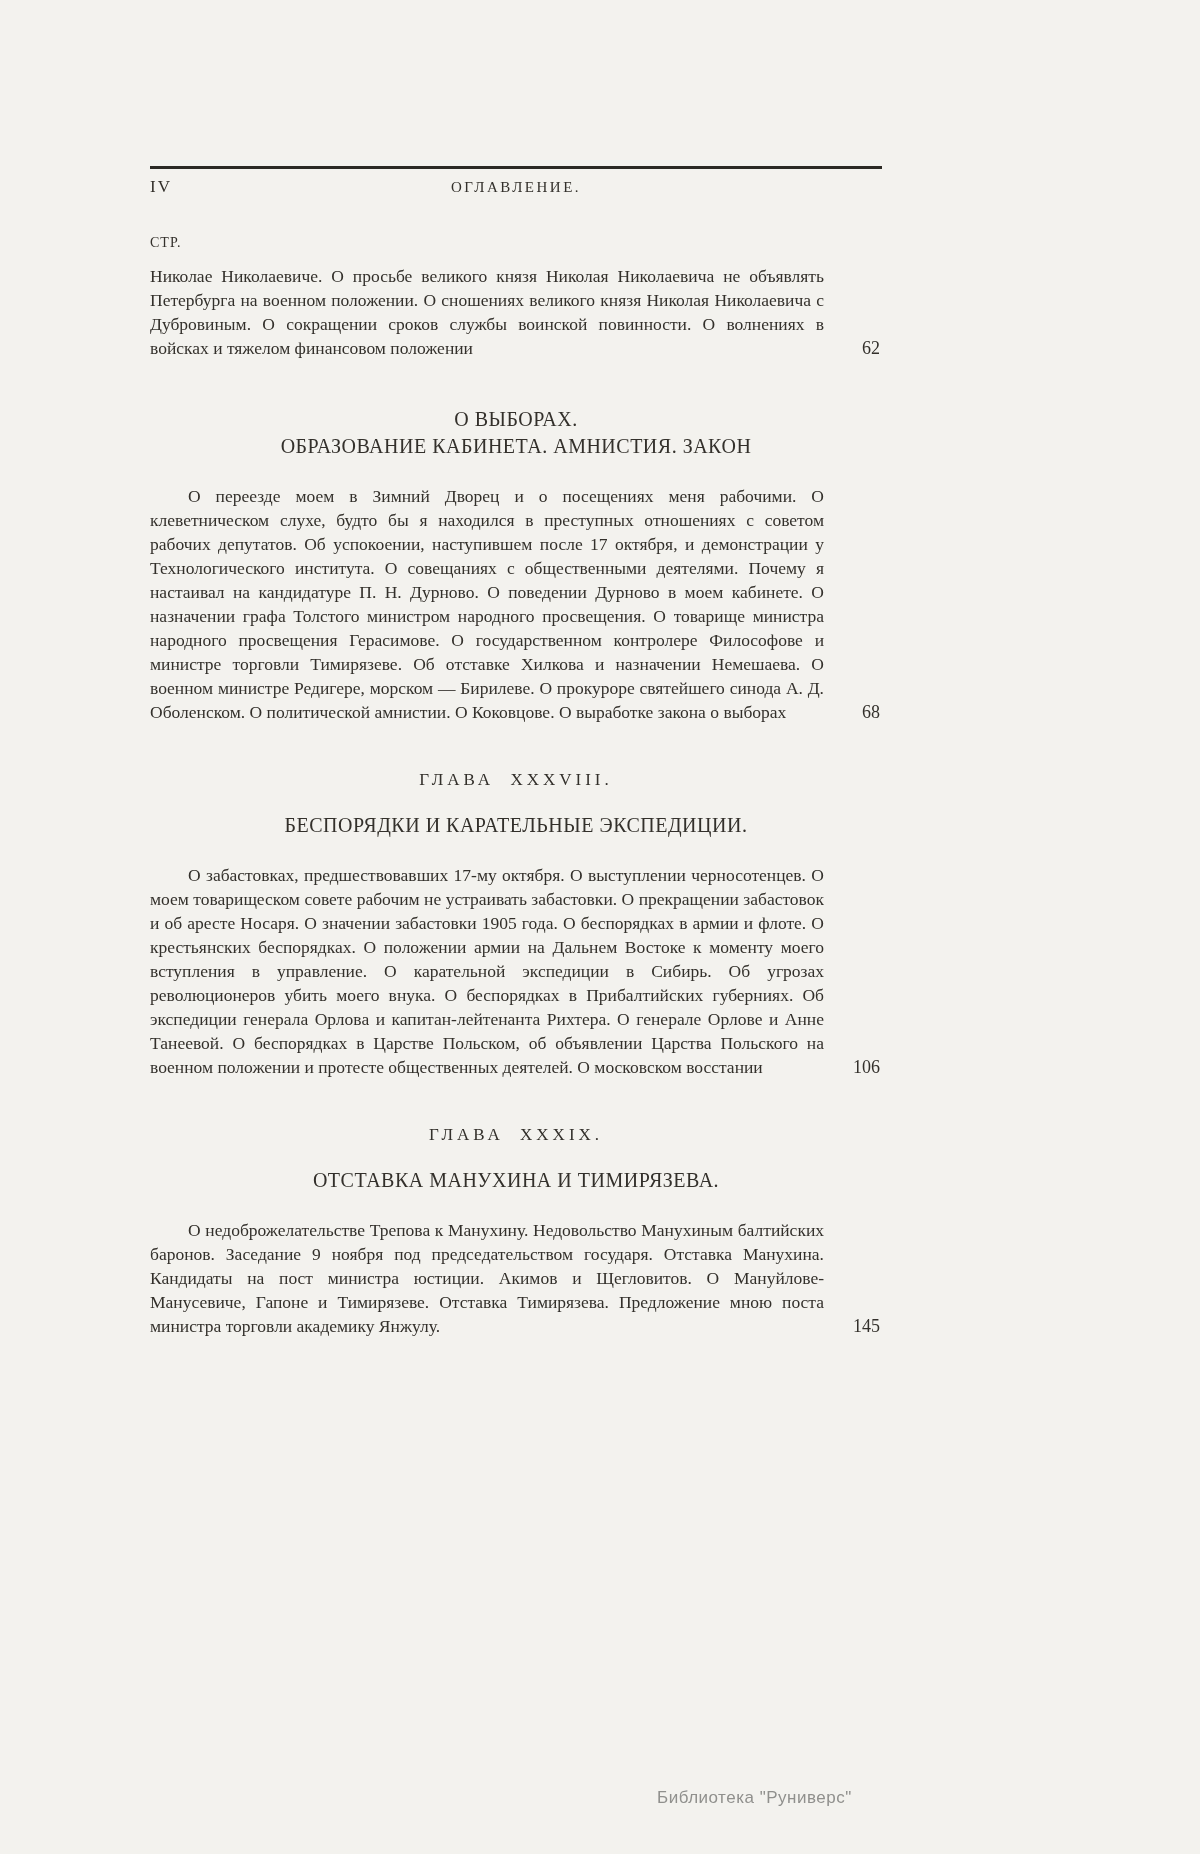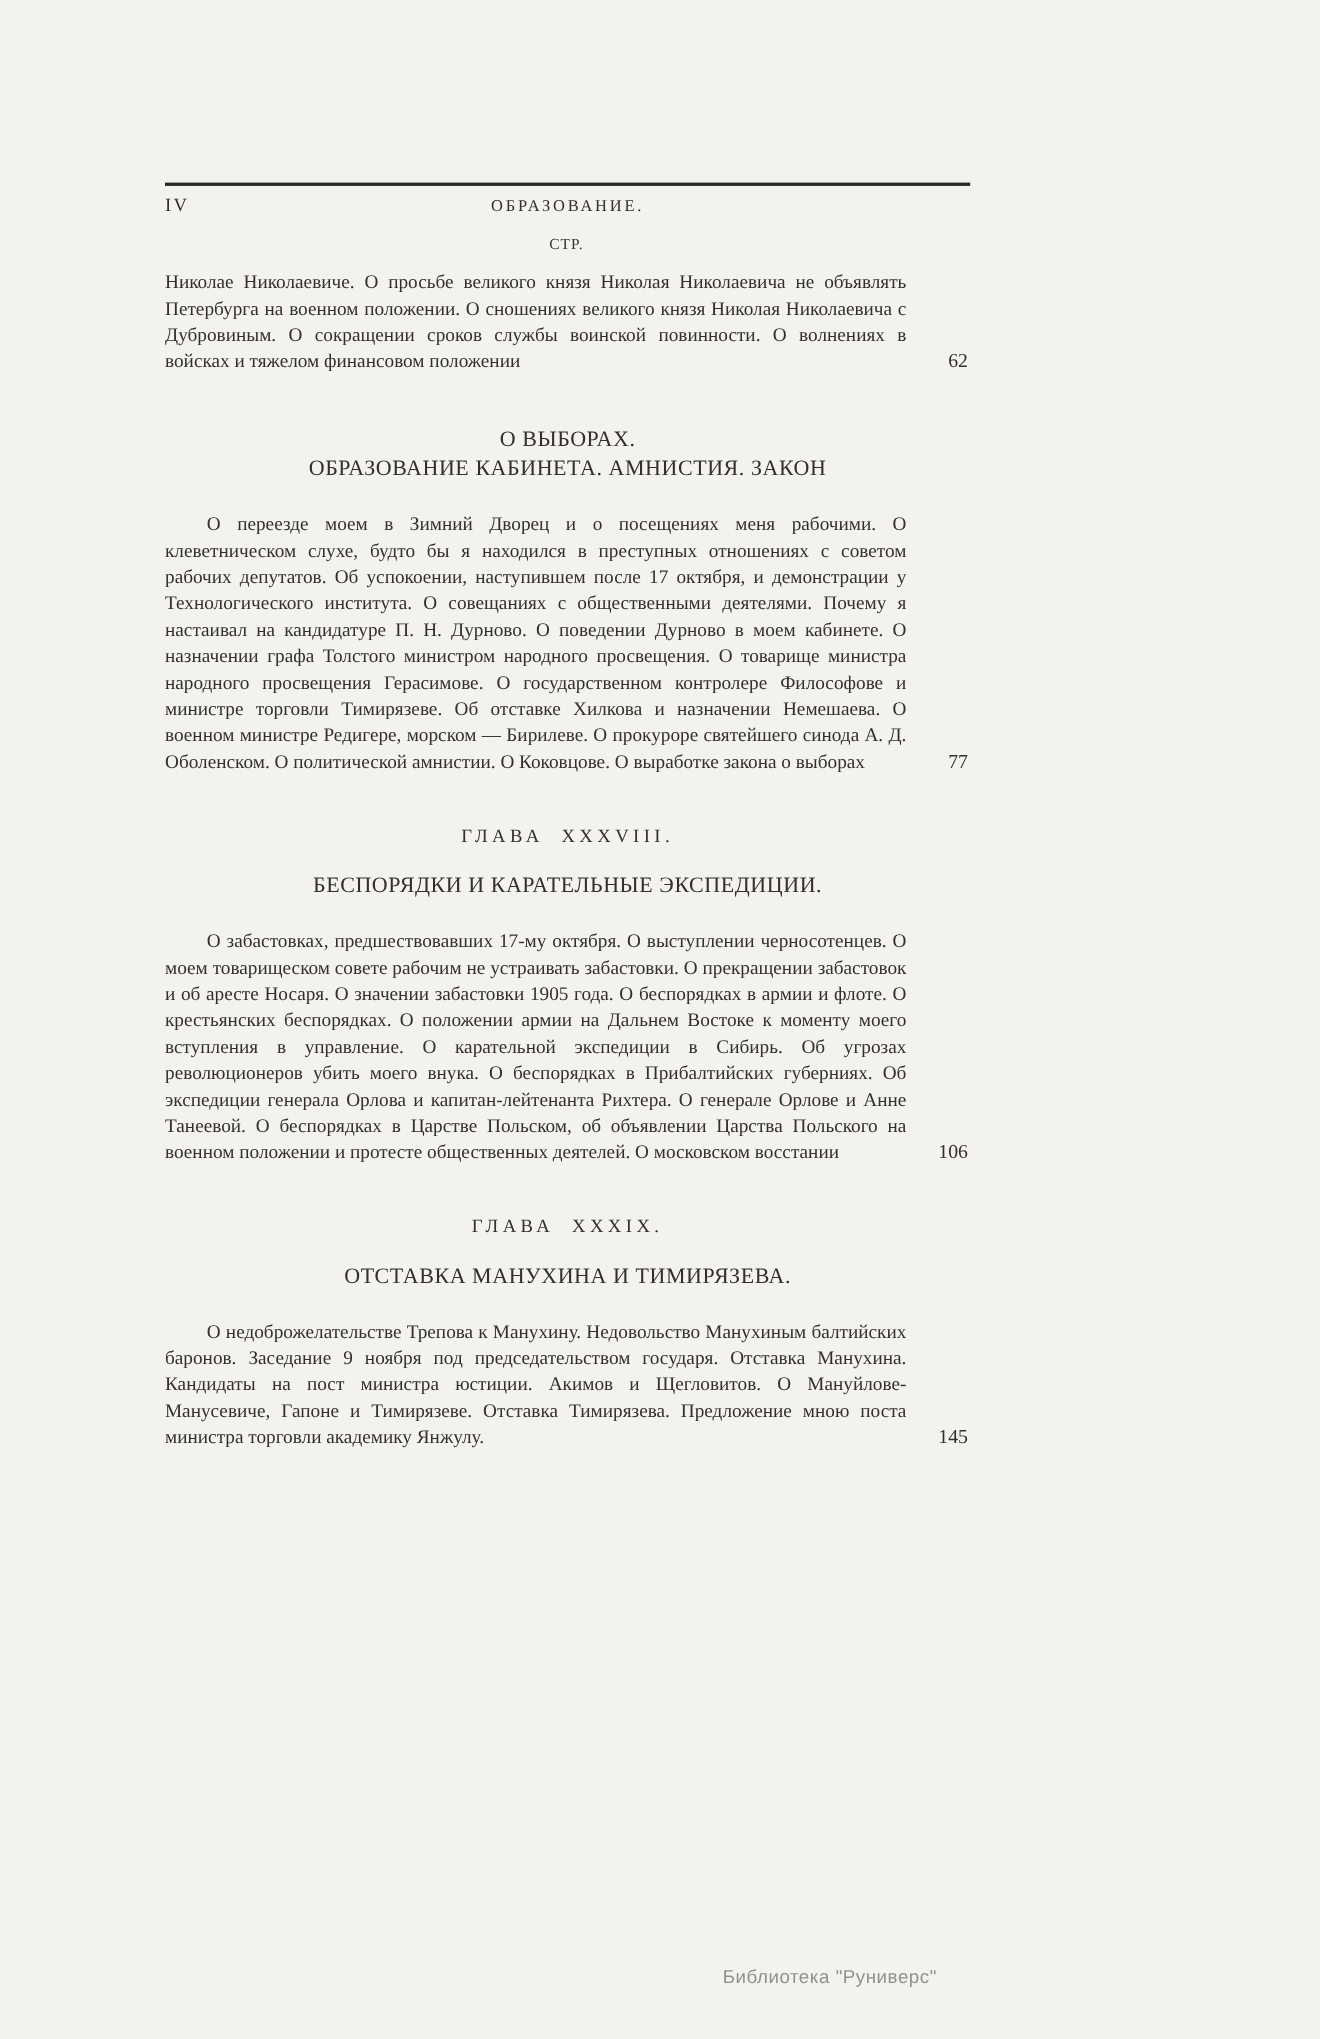--- a/index.html
+++ b/index.html
@@ -22,23 +22,23 @@
   }
   .head-rule { height:3px; background:#2b2924; }
   .head-row {
     display:flex; justify-content:space-between; align-items:baseline;
     margin-top:8px;
   }
   .folio { font-size:17px; letter-spacing:2px; width:90px; }
   .head-title { font-size:15px; letter-spacing:2.5px; text-align:center; flex:1; }
   .folio-spacer { width:90px; }
   .str-label {
-    text-align:center;
+    text-align:left;
     font-size:14px; letter-spacing:1px;
-    margin-top:18px;
+    margin-top:38px;
     padding-right:2px;
   }
   .toc-entry.first { margin-top:13px; }
   .chapter { margin-top:46px; }
   .chapter-heading {
     font-size:17px; font-weight:normal;
     text-align:center;
     letter-spacing:4px; word-spacing:8px;
   }
   .chapter-title {
@@ -76,41 +76,41 @@
 </head>
 <body>
 
 <div class="page">
   <div class="content">
 
     <div class="head-rule"></div>
 
     <div class="head-row">
       <span class="folio">IV</span>
-      <span class="head-title">ОБРАЗОВАНИЕ.</span>
+      <span class="head-title">ОГЛАВЛЕНИЕ.</span>
       <span class="folio-spacer"></span>
     </div>
 
     <div class="str-label">СТР.</div>
 
     <div class="toc-entry first">
       <div class="para-wrap">
         <p class="toc-text no-indent">Николае Николаевиче. О просьбе великого князя Николая Николаевича не объявлять Петербурга на военном положении. О сношениях великого князя Николая Николаевича с Дубровиным. О сокращении сроков службы воинской повинности. О волнениях в войсках и тяжелом финансовом положении</p>
         <span class="page-num">62</span>
       </div>
     </div>
 
     <div class="toc-entry chapter">
       <h3 class="chapter-title">
         <span class="title-line">О ВЫБОРАХ.</span>
         <span class="title-line">ОБРАЗОВАНИЕ КАБИНЕТА. АМНИСТИЯ. ЗАКОН</span>
       </h3>
       <div class="para-wrap">
         <p class="toc-text">О переезде моем в Зимний Дворец и о посещениях меня рабочими. О клеветническом слухе, будто бы я находился в преступных отношениях с советом рабочих депутатов. Об успокоении, наступившем после 17 октября, и демонстрации у Технологического института. О совещаниях с общественными деятелями. Почему я настаивал на кандидатуре П. Н. Дурново. О поведении Дурново в моем кабинете. О назначении графа Толстого министром народного просвещения. О товарище министра народного просвещения Герасимове. О государственном контролере Философове и министре торговли Тимирязеве. Об отставке Хилкова и назначении Немешаева. О военном министре Редигере, морском — Бирилеве. О прокуроре святейшего синода А. Д. Оболенском. О политической амнистии. О Коковцове. О выработке закона о выборах</p>
-        <span class="page-num">77</span>
+        <span class="page-num">68</span>
       </div>
     </div>
 
     <div class="toc-entry chapter">
       <h2 class="chapter-heading">ГЛАВА XXXVIII.</h2>
       <h3 class="chapter-title">
         <span class="title-line">БЕСПОРЯДКИ И КАРАТЕЛЬНЫЕ ЭКСПЕДИЦИИ.</span>
       </h3>
       <div class="para-wrap">
         <p class="toc-text">О забастовках, предшествовавших 17-му октября. О выступлении черносотенцев. О моем товарищеском совете рабочим не устраивать забастовки. О прекращении забастовок и об аресте Носаря. О значении забастовки 1905 года. О беспорядках в армии и флоте. О крестьянских беспорядках. О положении армии на Дальнем Востоке к моменту моего вступления в управление. О карательной экспедиции в Сибирь. Об угрозах революционеров убить моего внука. О беспорядках в Прибалтийских губерниях. Об экспедиции генерала Орлова и капитан-лейтенанта Рихтера. О генерале Орлове и Анне Танеевой. О беспорядках в Царстве Польском, об объявлении Царства Польского на военном положении и протесте общественных деятелей. О московском восстании</p>

